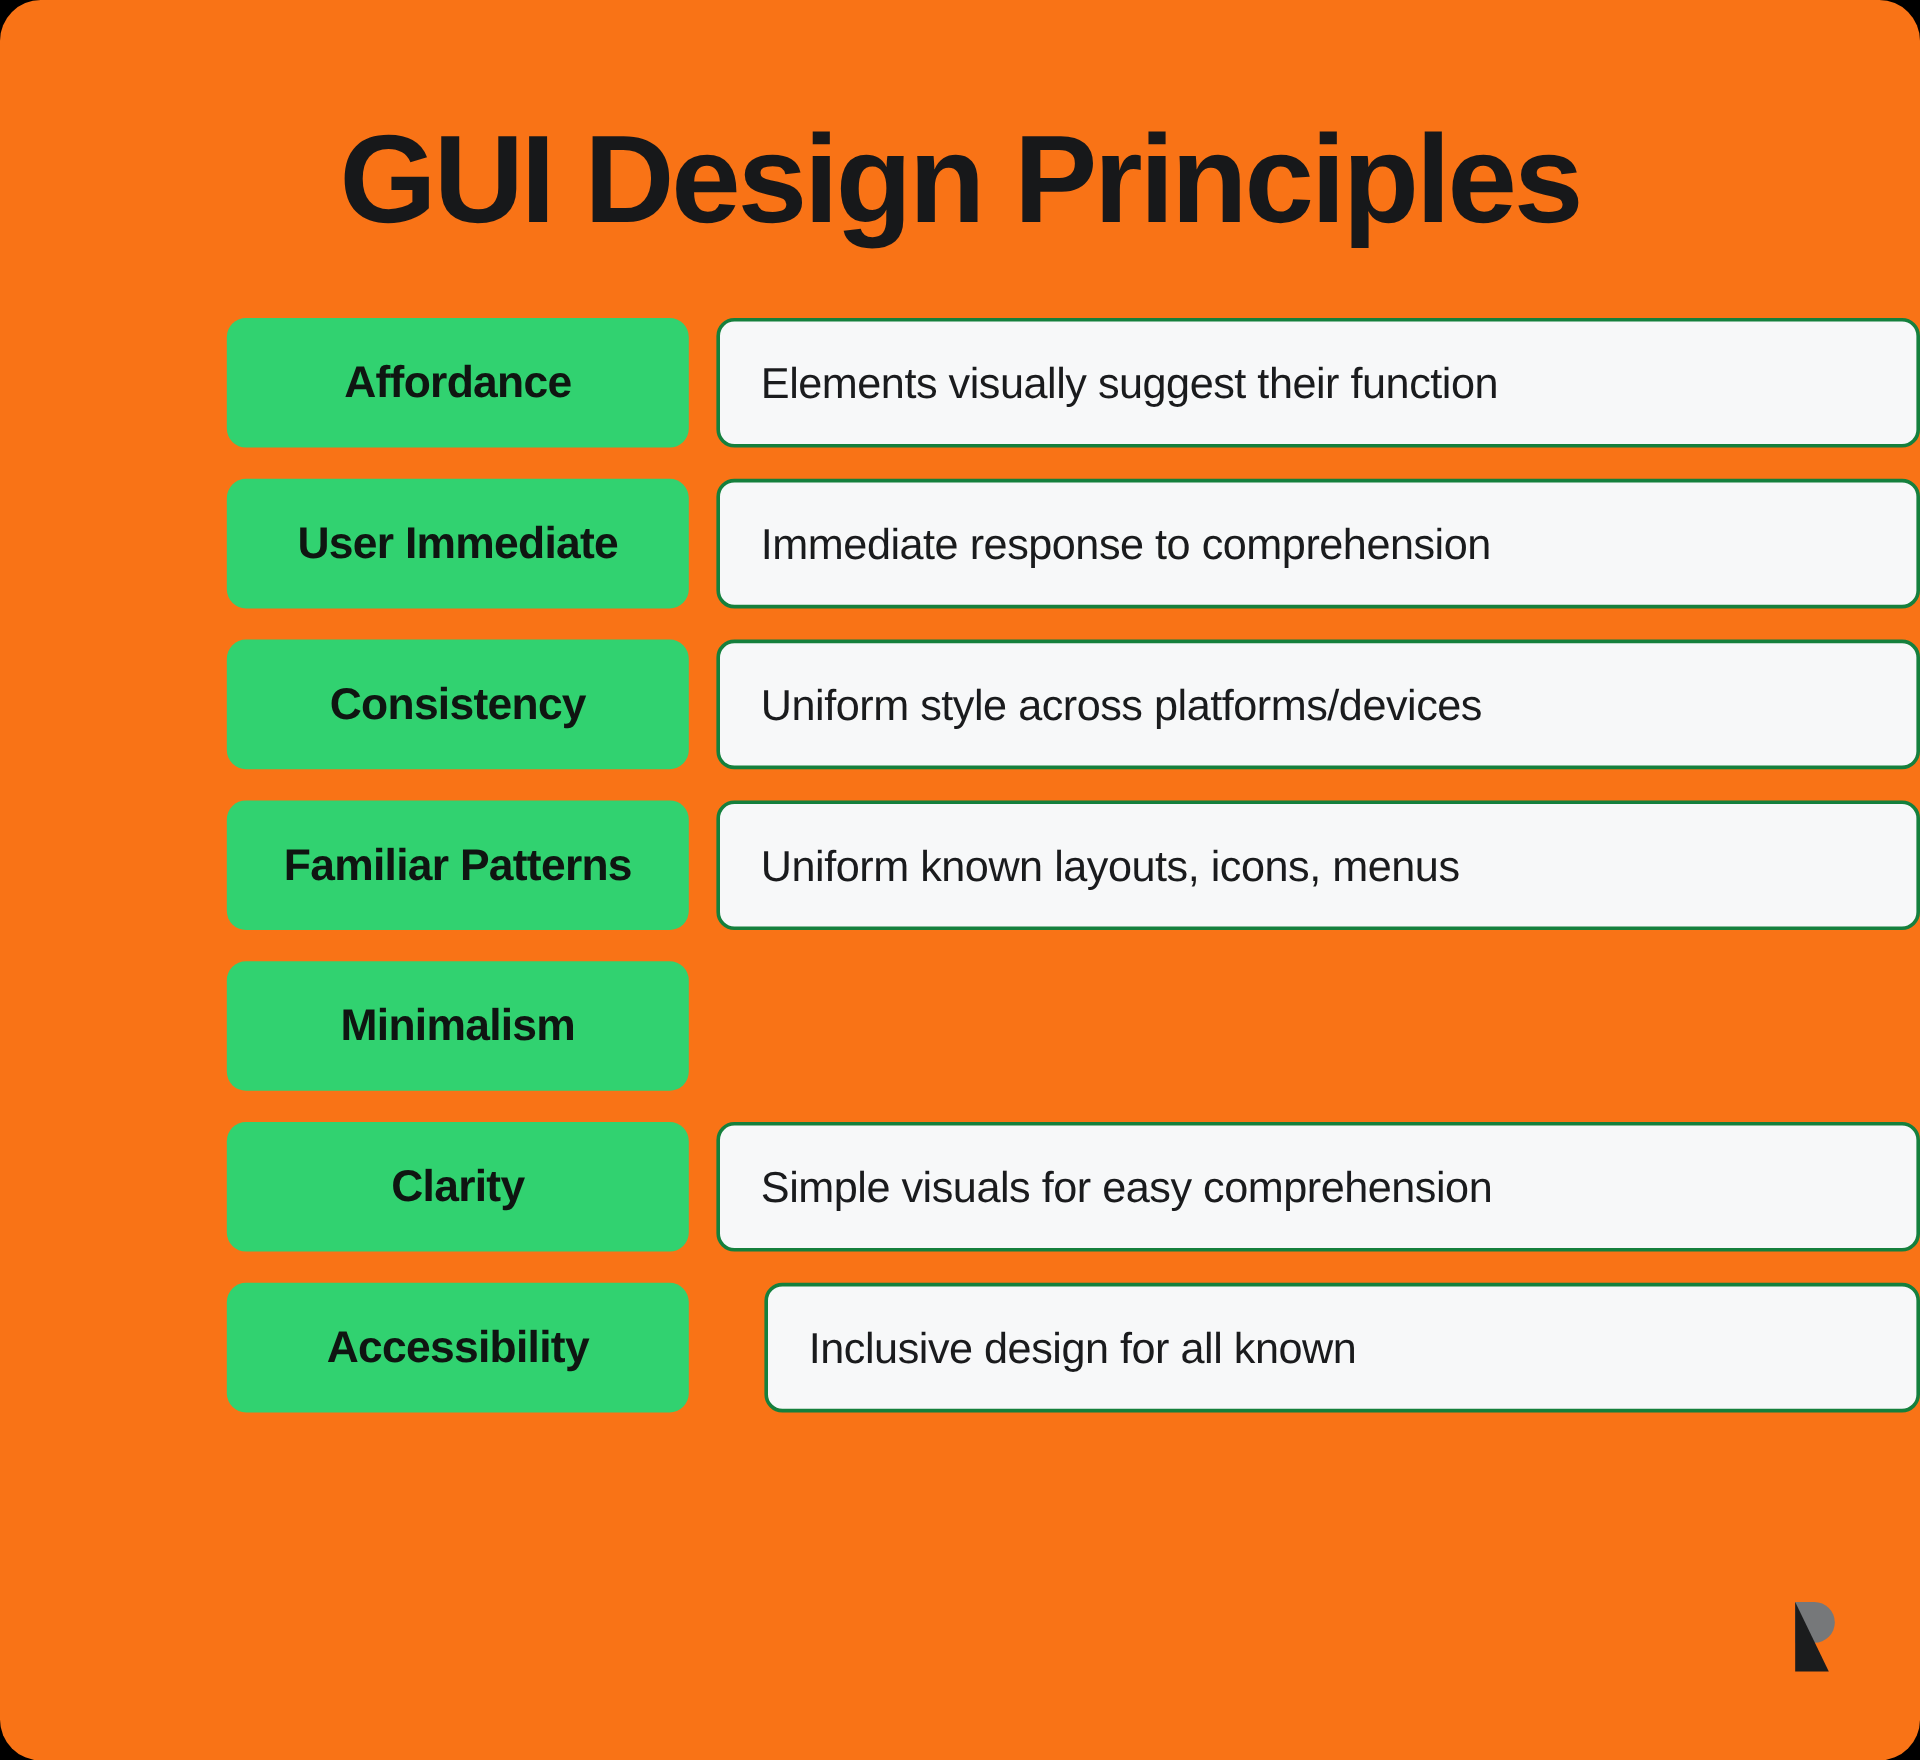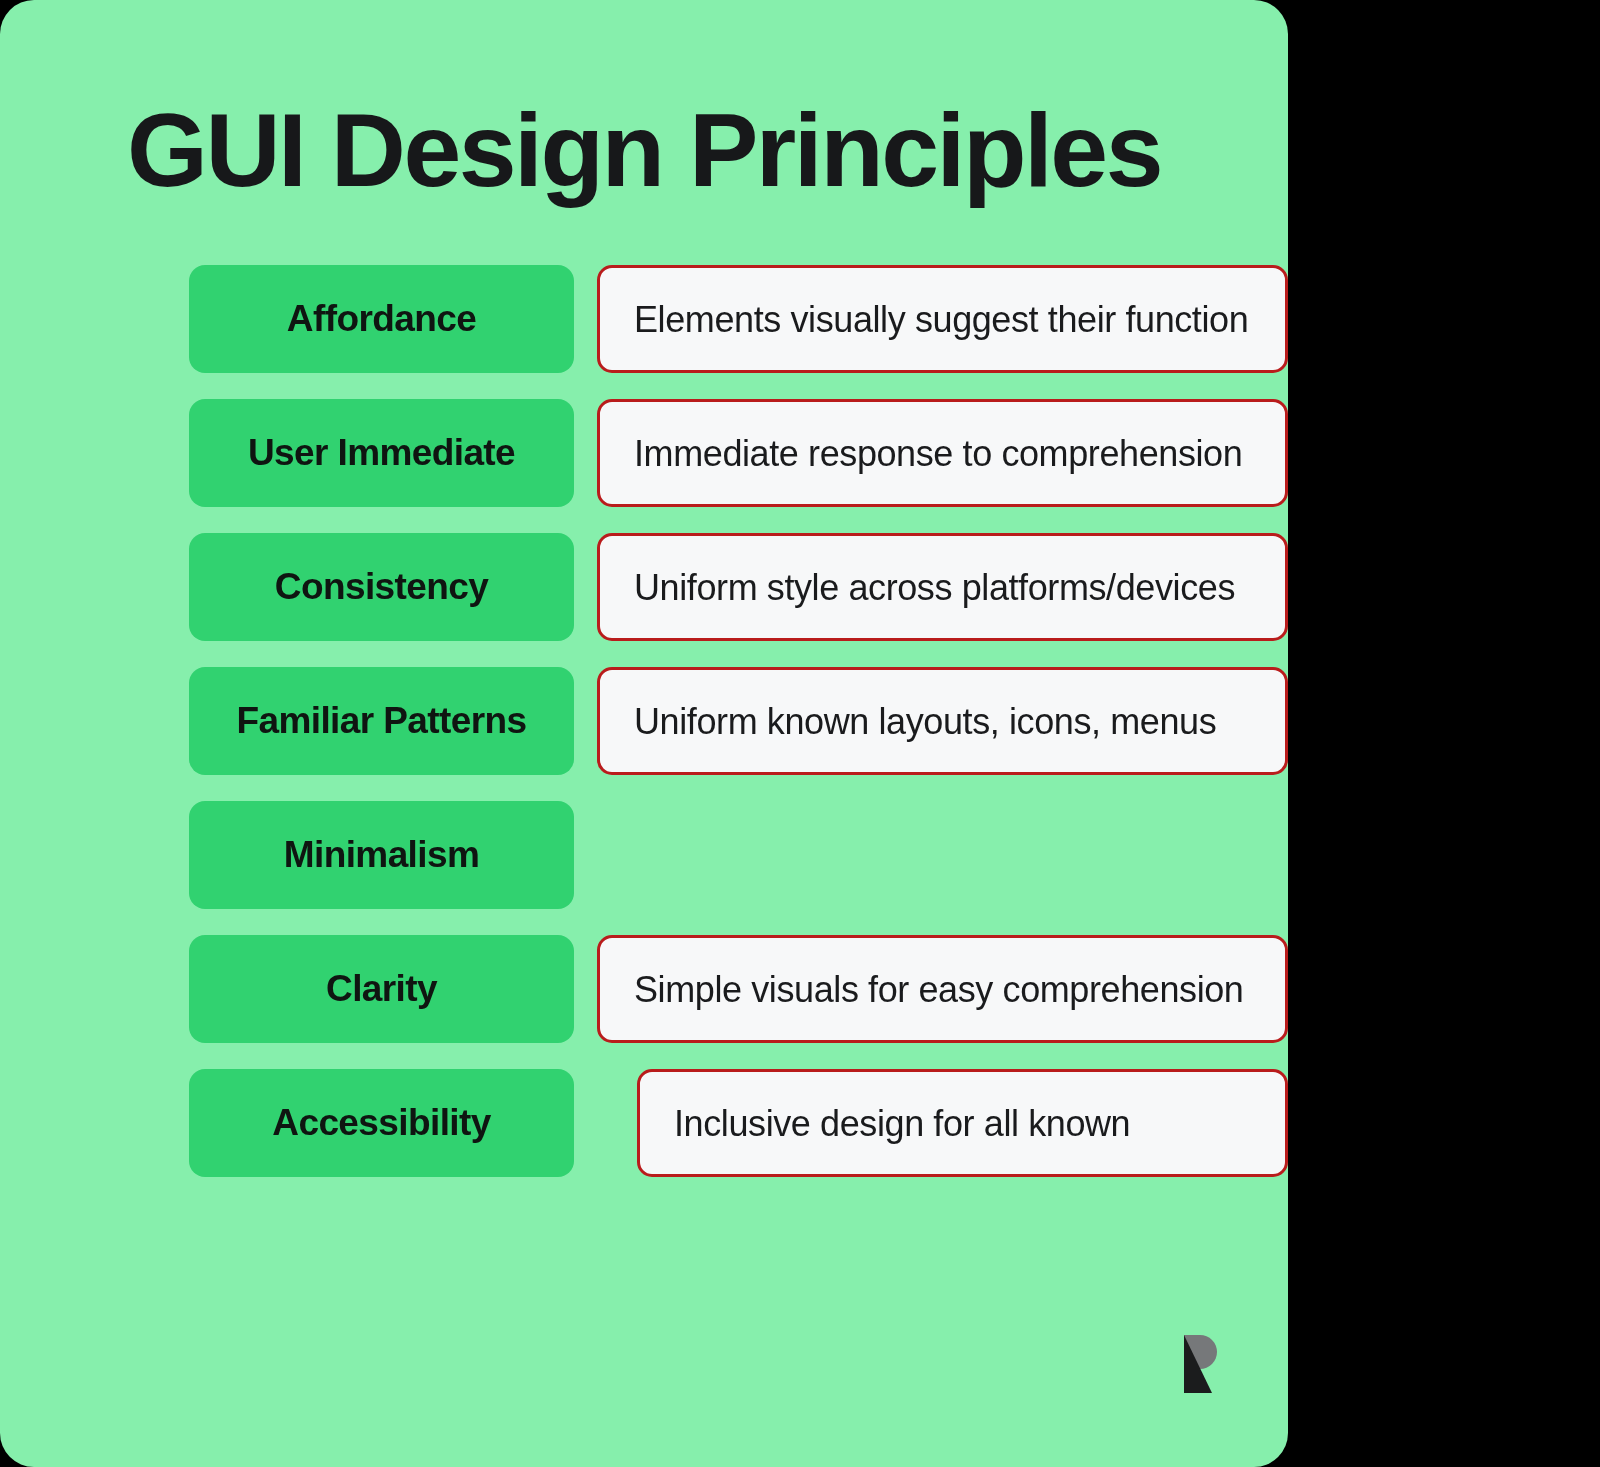--- a/index.html
+++ b/index.html
@@ -9,23 +9,23 @@
     background: #000000;
   }
   body {
     width: 1600px;
     height: 1467px;
     font-family: "Liberation Sans", sans-serif;
   }
 
   #infographic {
     position: relative;
-    width: 1288px;
+    width: 1600px;
     height: 1467px;
-    background: #86efac;
+    background: #f97316;
     border-radius: 34px;
     overflow: hidden;
   }
 
   #title {
     margin: 0;
     padding: 96px 0 0 0;
     text-align: center;
     font-family: "Liberation Sans", sans-serif;
     font-weight: bold;
@@ -71,21 +71,21 @@
     text-align: center;
     line-height: 1.1;
   }
 
   .gap { flex: 0 0 23px; }
 
   .card {
     flex: 1 1 auto;
     min-height: 108px;
     background: #f7f8f9;
-    border: 3px solid #b91c1c;
+    border: 3px solid #15803d;
     border-radius: 15px;
     display: flex;
     align-items: center;
     padding: 10px 34px;
   }
 
   .card-text {
     font-family: "Liberation Sans", sans-serif;
     font-weight: normal;
     font-size: 36px;

